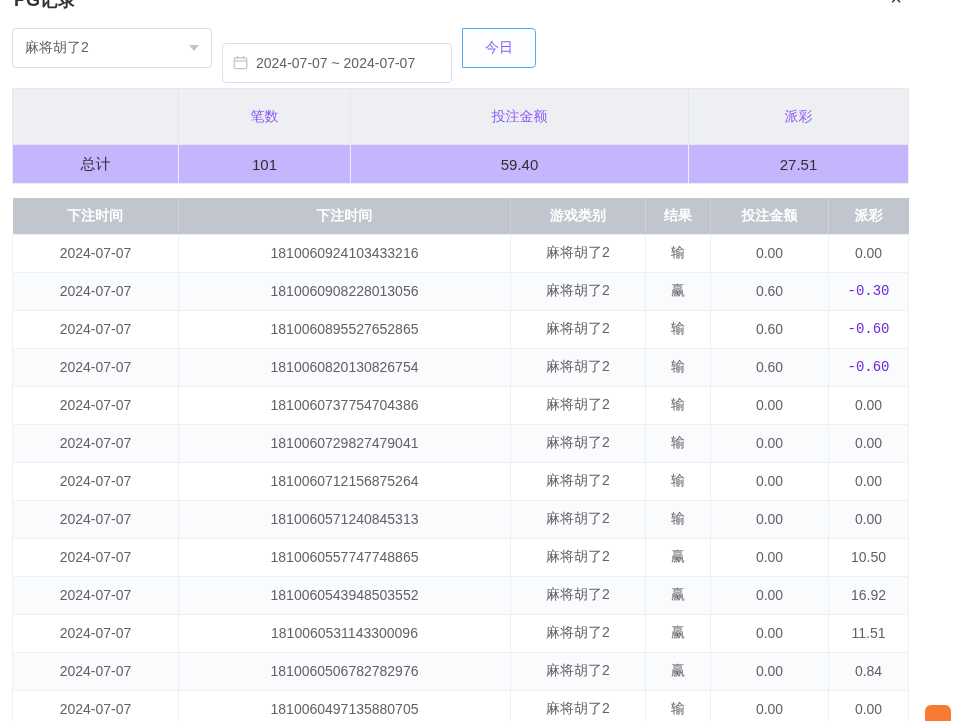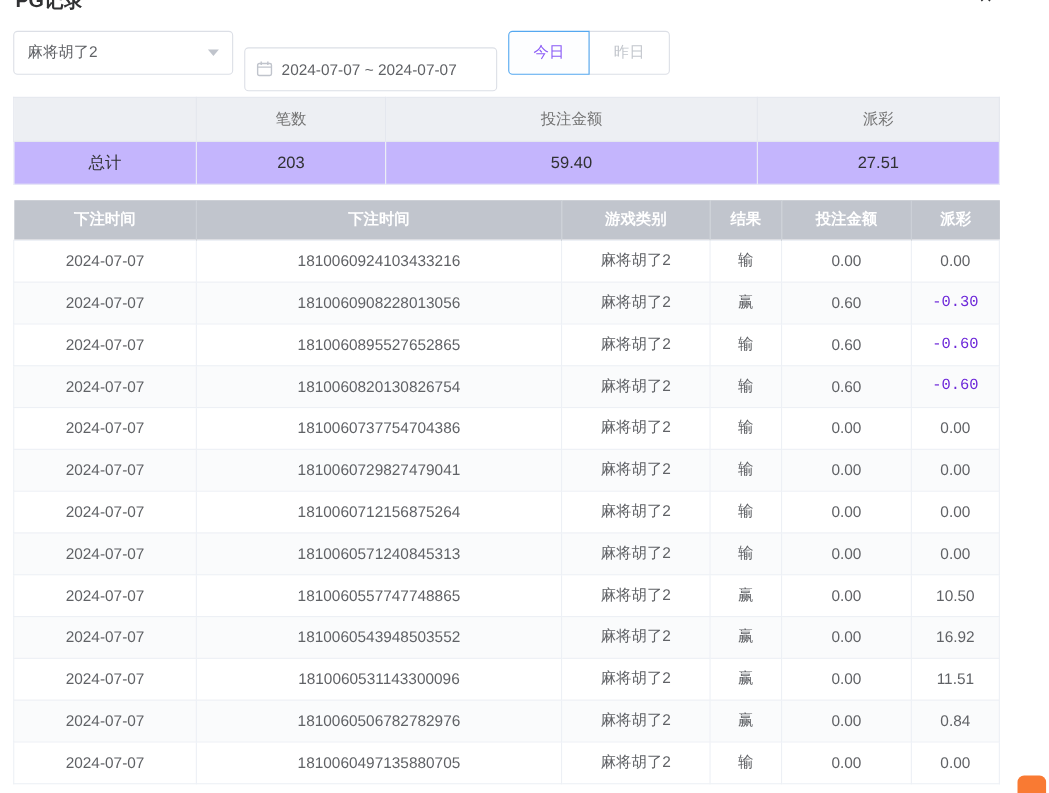--- a/index.html
+++ b/index.html
@@ -54,22 +54,22 @@
   .query-btn {
     margin-left: 10px; width: 80px; height: 40px;
     background: #54a8f0; color: #fff; border: none; border-radius: 4px;
     font-size: 14px; cursor: pointer; font-family: inherit;
   }
 
   
   table { border-collapse: collapse; table-layout: fixed; }
   .summary-table { width: 896px; margin: 20px 12px 0 12px; }
   .summary-table th {
-    background: #edeff3; height: 40px; font-weight: 400;
-    font-size: 14px; color: #737373; border: 1px solid #e4e7ee; text-align: center;
+    background: #edeff3; height: 56px; font-weight: 400;
+    font-size: 14px; color: #8b5cf6; border: 1px solid #e4e7ee; text-align: center;
   }
   .summary-table td {
     background: #c4b5fd; height: 39px; font-size: 15px; color: #303133;
     border: 1px solid #ebeef5; text-align: center;
   }
 
   
   .bet-table { width: 896px; margin: 14px 12px 0 12px; }
   .bet-table thead th {
     background: #c1c5cd; color: #ffffff; height: 36px;
@@ -112,21 +112,20 @@
         <line x1="1.2" y1="6" x2="13.8" y2="6" stroke="#c0c4cc" stroke-width="1.3"></line>
         <line x1="4.5" y1="1" x2="4.5" y2="4" stroke="#c0c4cc" stroke-width="1.3"></line>
         <line x1="10.5" y1="1" x2="10.5" y2="4" stroke="#c0c4cc" stroke-width="1.3"></line>
       </svg>
     </span>
     <span>2024-07-07 ~ 2024-07-07</span>
   </div>
 
   <div class="btn-group">
     <button class="active">今日</button>
-    <button>昨日</button>
   </div>
 
 </div>
 
 <table class="summary-table">
   <colgroup>
       <col style="width:166px">
       <col style="width:172px">
       <col style="width:338px">
       <col style="width:220px">
@@ -135,21 +134,21 @@
     <tr>
       <th></th>
       <th>笔数</th>
       <th>投注金额</th>
       <th>派彩</th>
     </tr>
   </thead>
   <tbody>
     <tr>
       <td>总计</td>
-      <td>203</td>
+      <td>101</td>
       <td>59.40</td>
       <td>27.51</td>
     </tr>
   </tbody>
 </table>
 
 <table class="bet-table">
   <colgroup>
       <col style="width:166px">
       <col style="width:332px">

